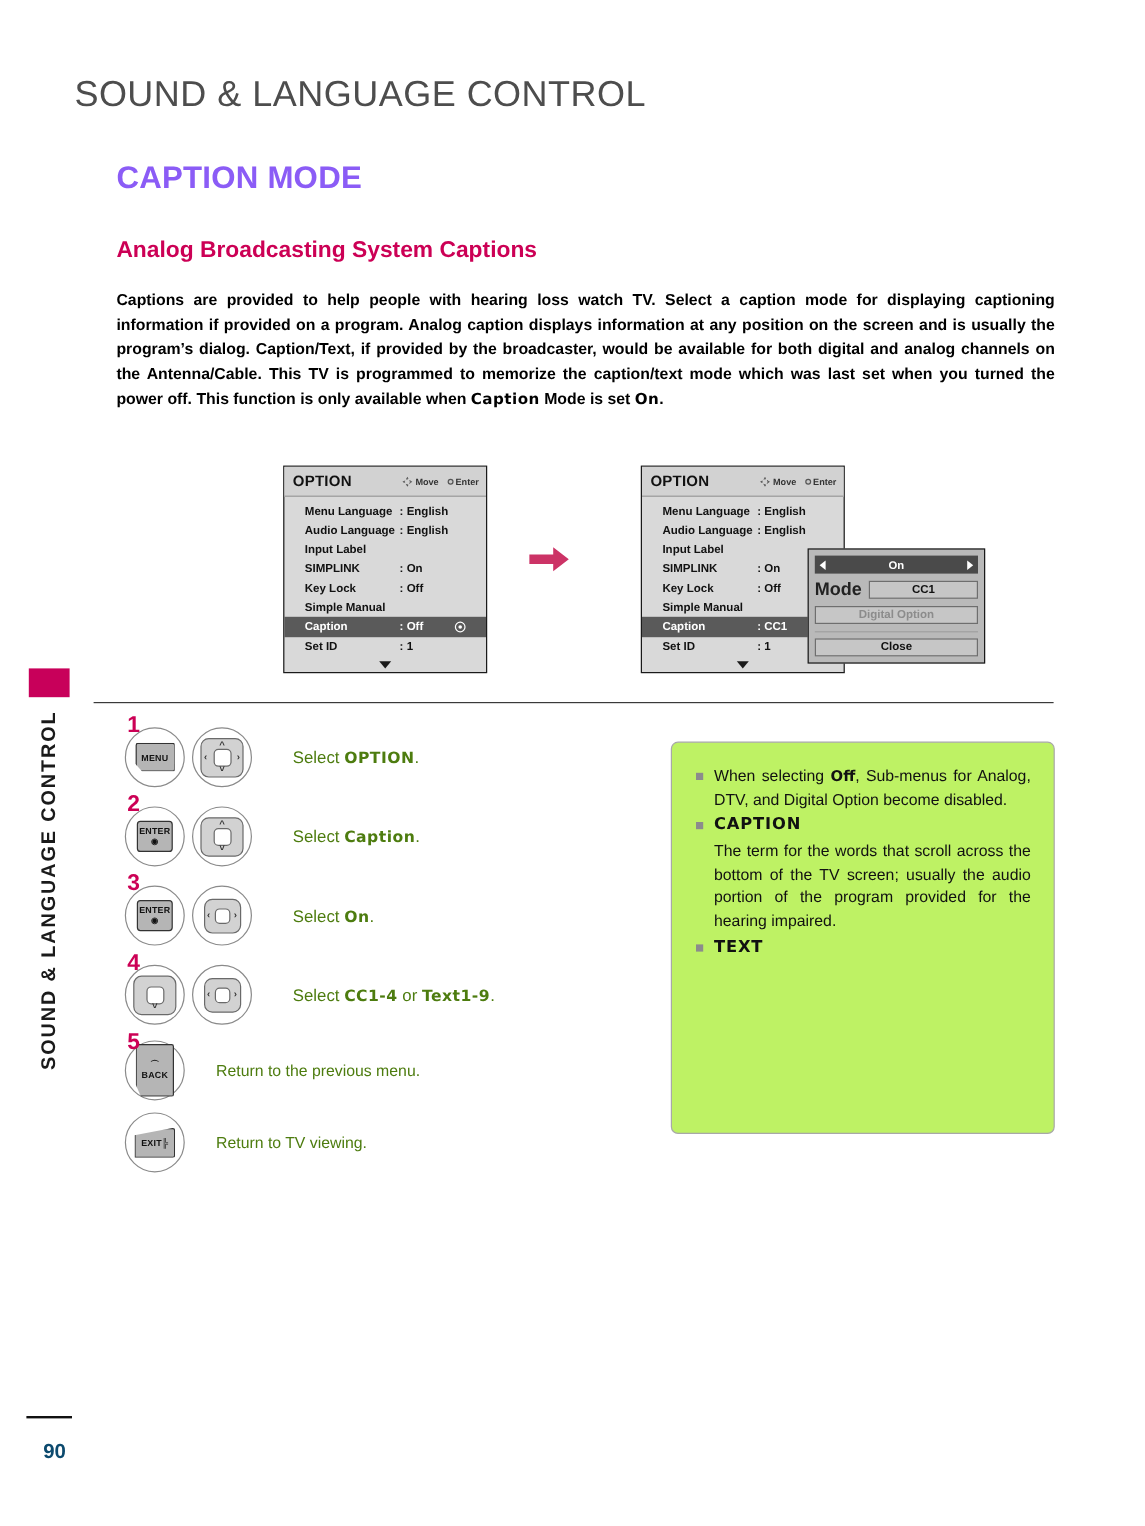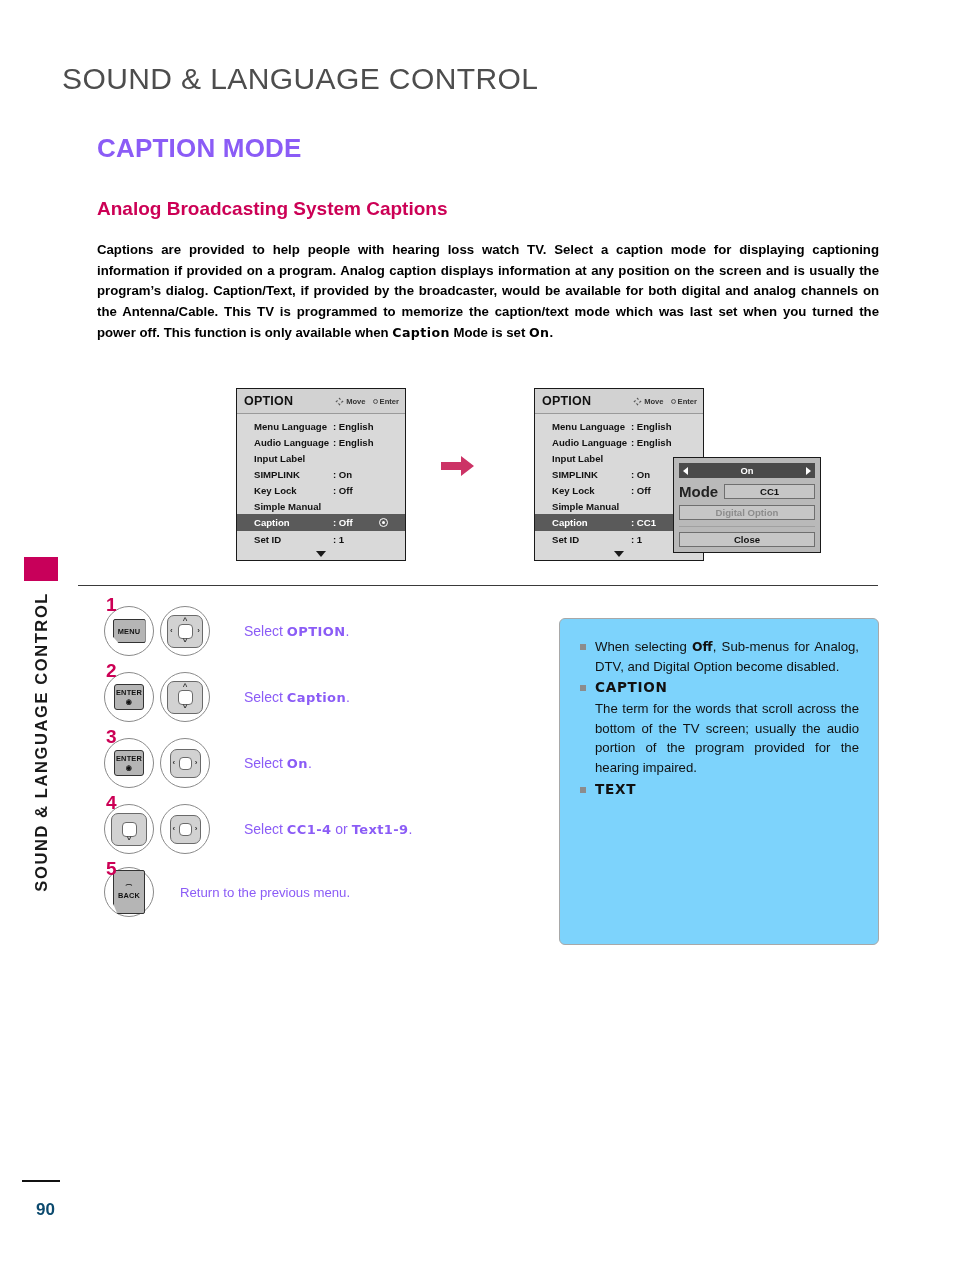--- a/index.html
+++ b/index.html
@@ -311,21 +311,21 @@
   .dpad .right { right: 2px; top: 50%; transform: translateY(-50%); }
 
   .dpad-small {
     width: 31px; height: 29px;
   }
   .dpad-small .center { width: 13px; height: 13px; }
 
   .step-text {
     margin-left: 34px;
     font-size: 14px;
-    color: #8b5cf6;
+    color: #4d7c0f;
   }
   .step-text b {
     font-family: "DejaVu Sans", sans-serif;
     font-weight: bold;
     letter-spacing: 0.4px;
     font-size: 13px;
   }
   .step-text.plain { font-size: 13.2px; }
 
   .step.single { height: 60px; }
@@ -333,21 +333,21 @@
 
   
   #note-box {
     position: absolute;
     left: 559px;
     top: 618px;
     width: 320px;
     height: 327px;
     border: 1px solid #a8a8a8;
     border-radius: 6px;
-    background: #7dd3fc;
+    background: #bef264;
     padding: 18px 19px 0 20px;
   }
   .note-item { display: flex; margin-bottom: 2px; }
   .note-bullet {
     width: 6px; height: 6px;
     background: #8c8c8c;
     margin-top: 7px;
     margin-right: 9px;
     flex: none;
   }
@@ -626,20 +626,29 @@
     <span class="step-num">5</span>
     <div class="btn-circle">
       <span class="key-back">
         <span class="hook">⏜</span>
         <span>BACK</span>
       </span>
     </div>
     <div class="step-text plain">Return to the previous menu.</div>
   </div>
 
+  <div class="step single">
+    <div class="btn-circle">
+      <span class="key-exit">
+        <span>EXIT</span>
+          <span>╠</span>
+      </span>
+    </div>
+    <div class="step-text plain">Return to TV viewing.</div>
+  </div>
 
 </div>
 
 <div id="note-box">
 
   <div class="note-item">
     <span class="note-bullet"></span>
     <div class="note-body">
       <p class="note-p"><span>When selecting </span><b class="tight">Off</b><span>, Sub-menus for Analog, DTV, and Digital Option become disabled.</span></p>
     </div>

